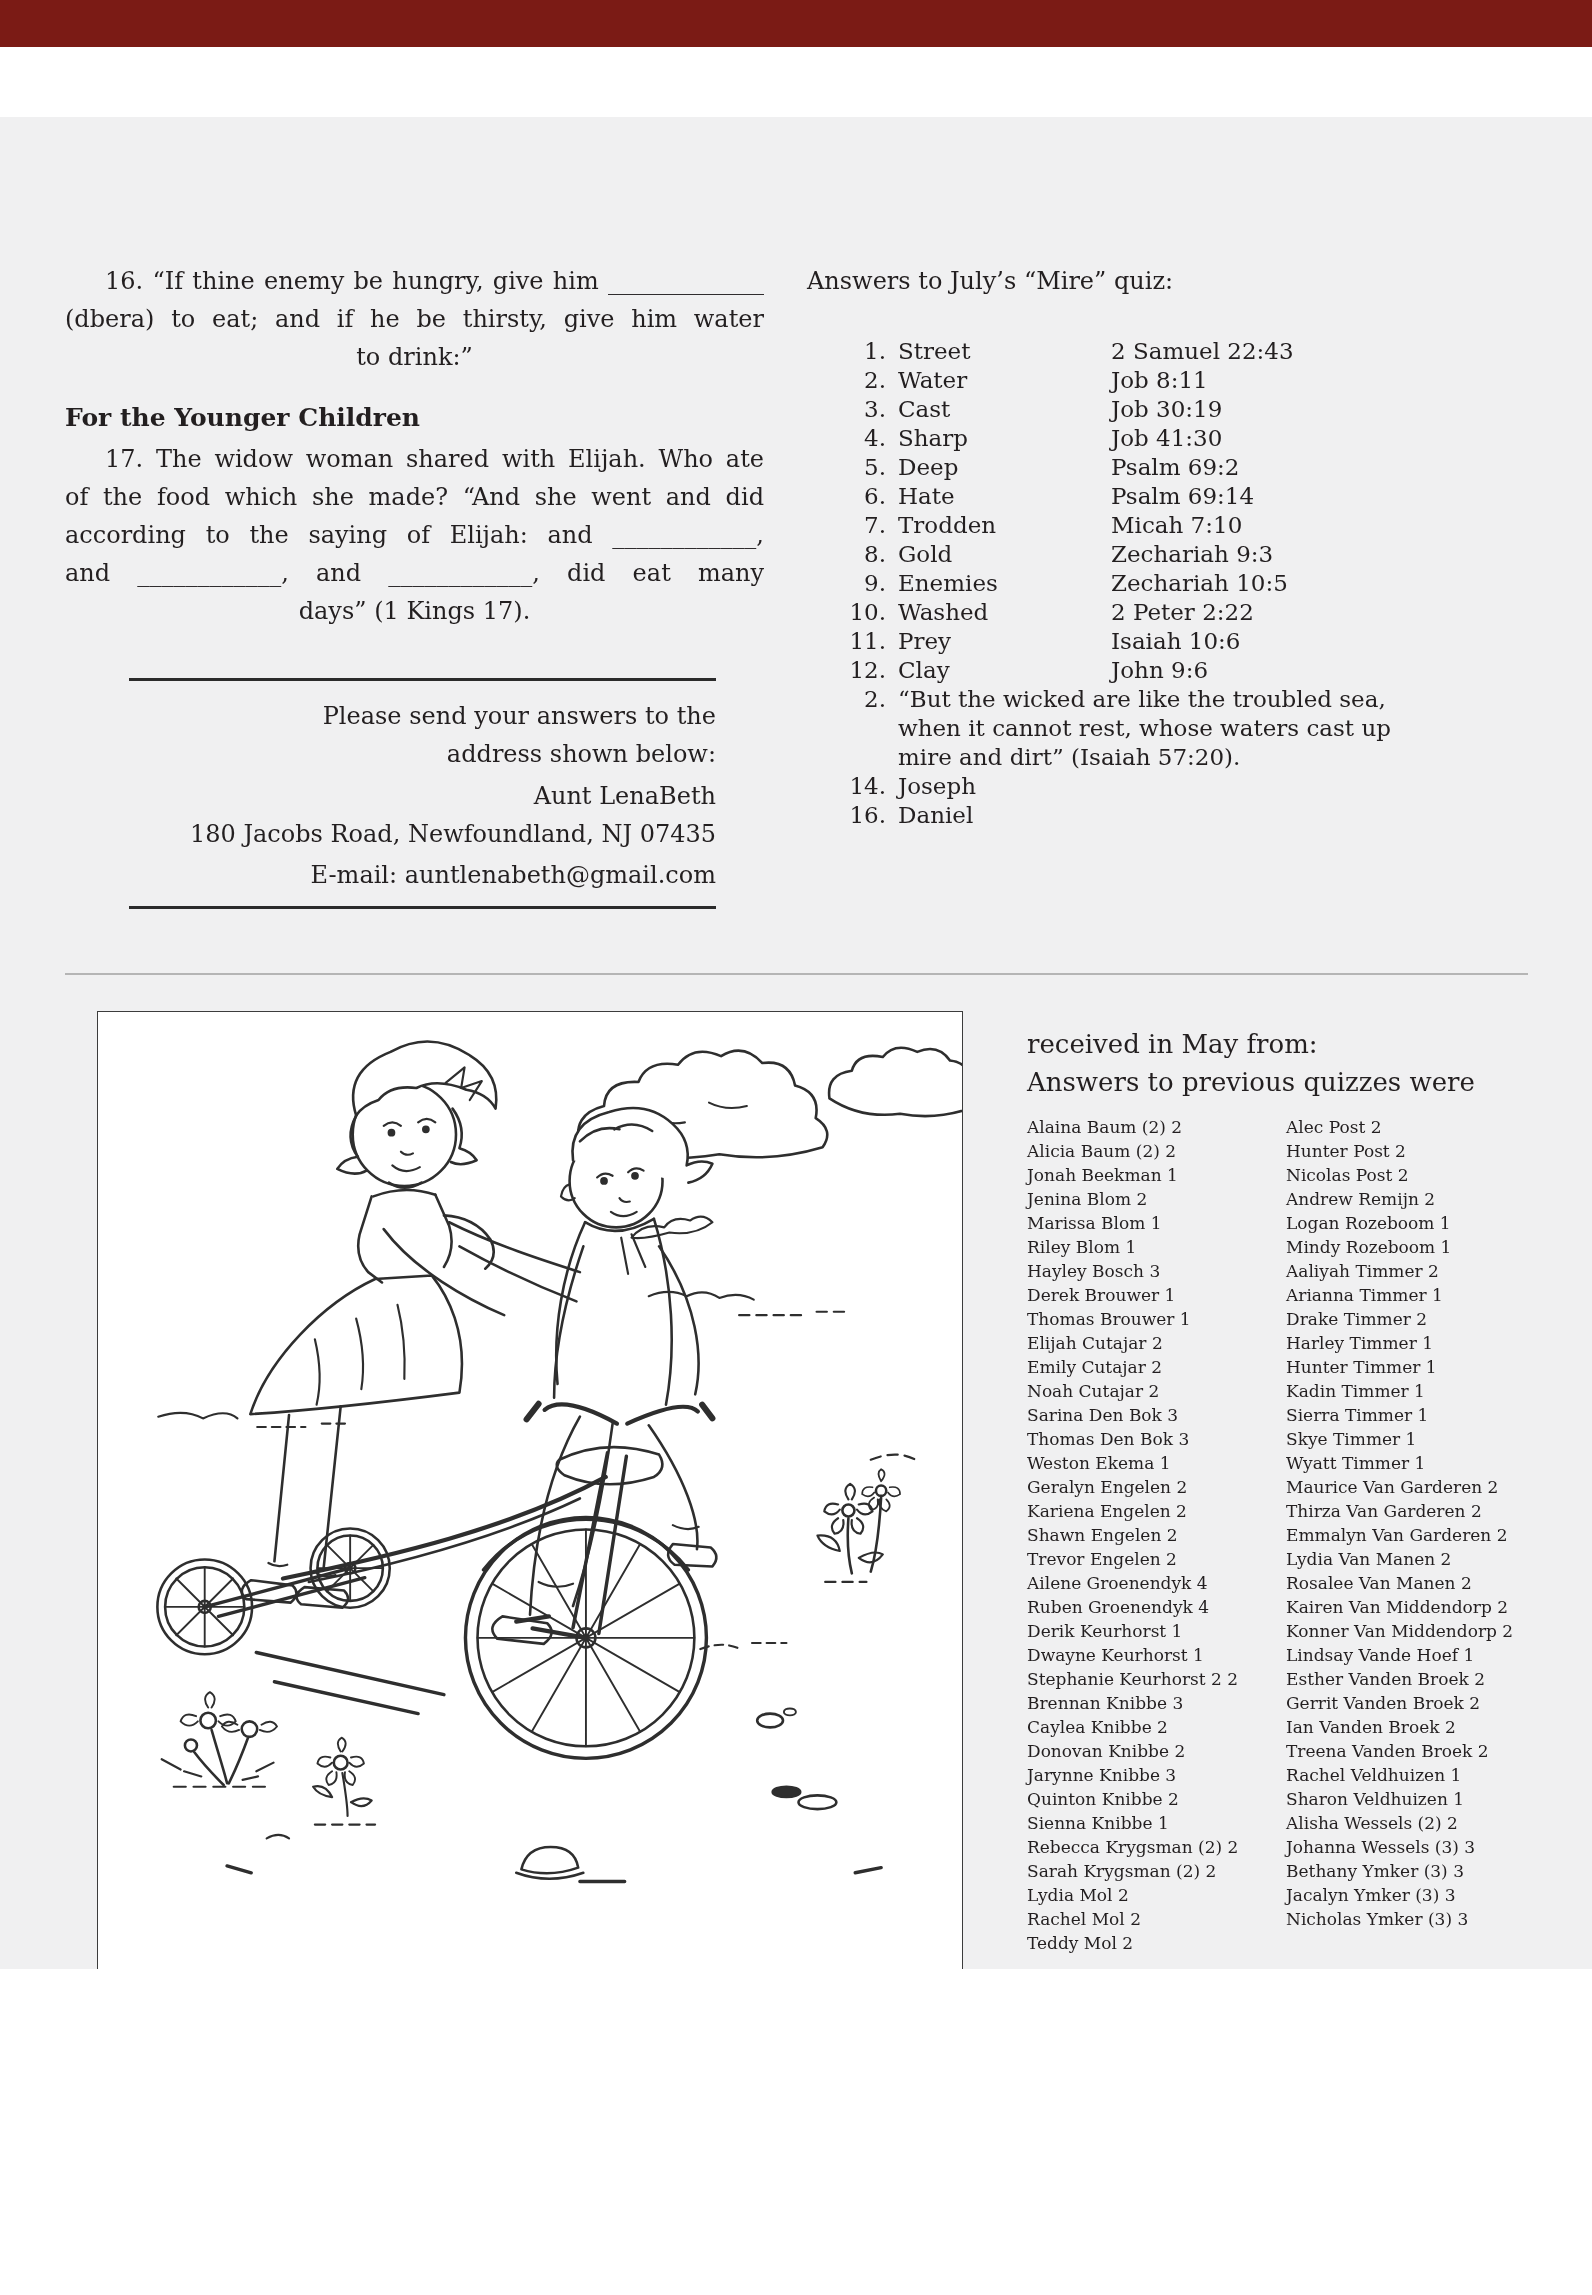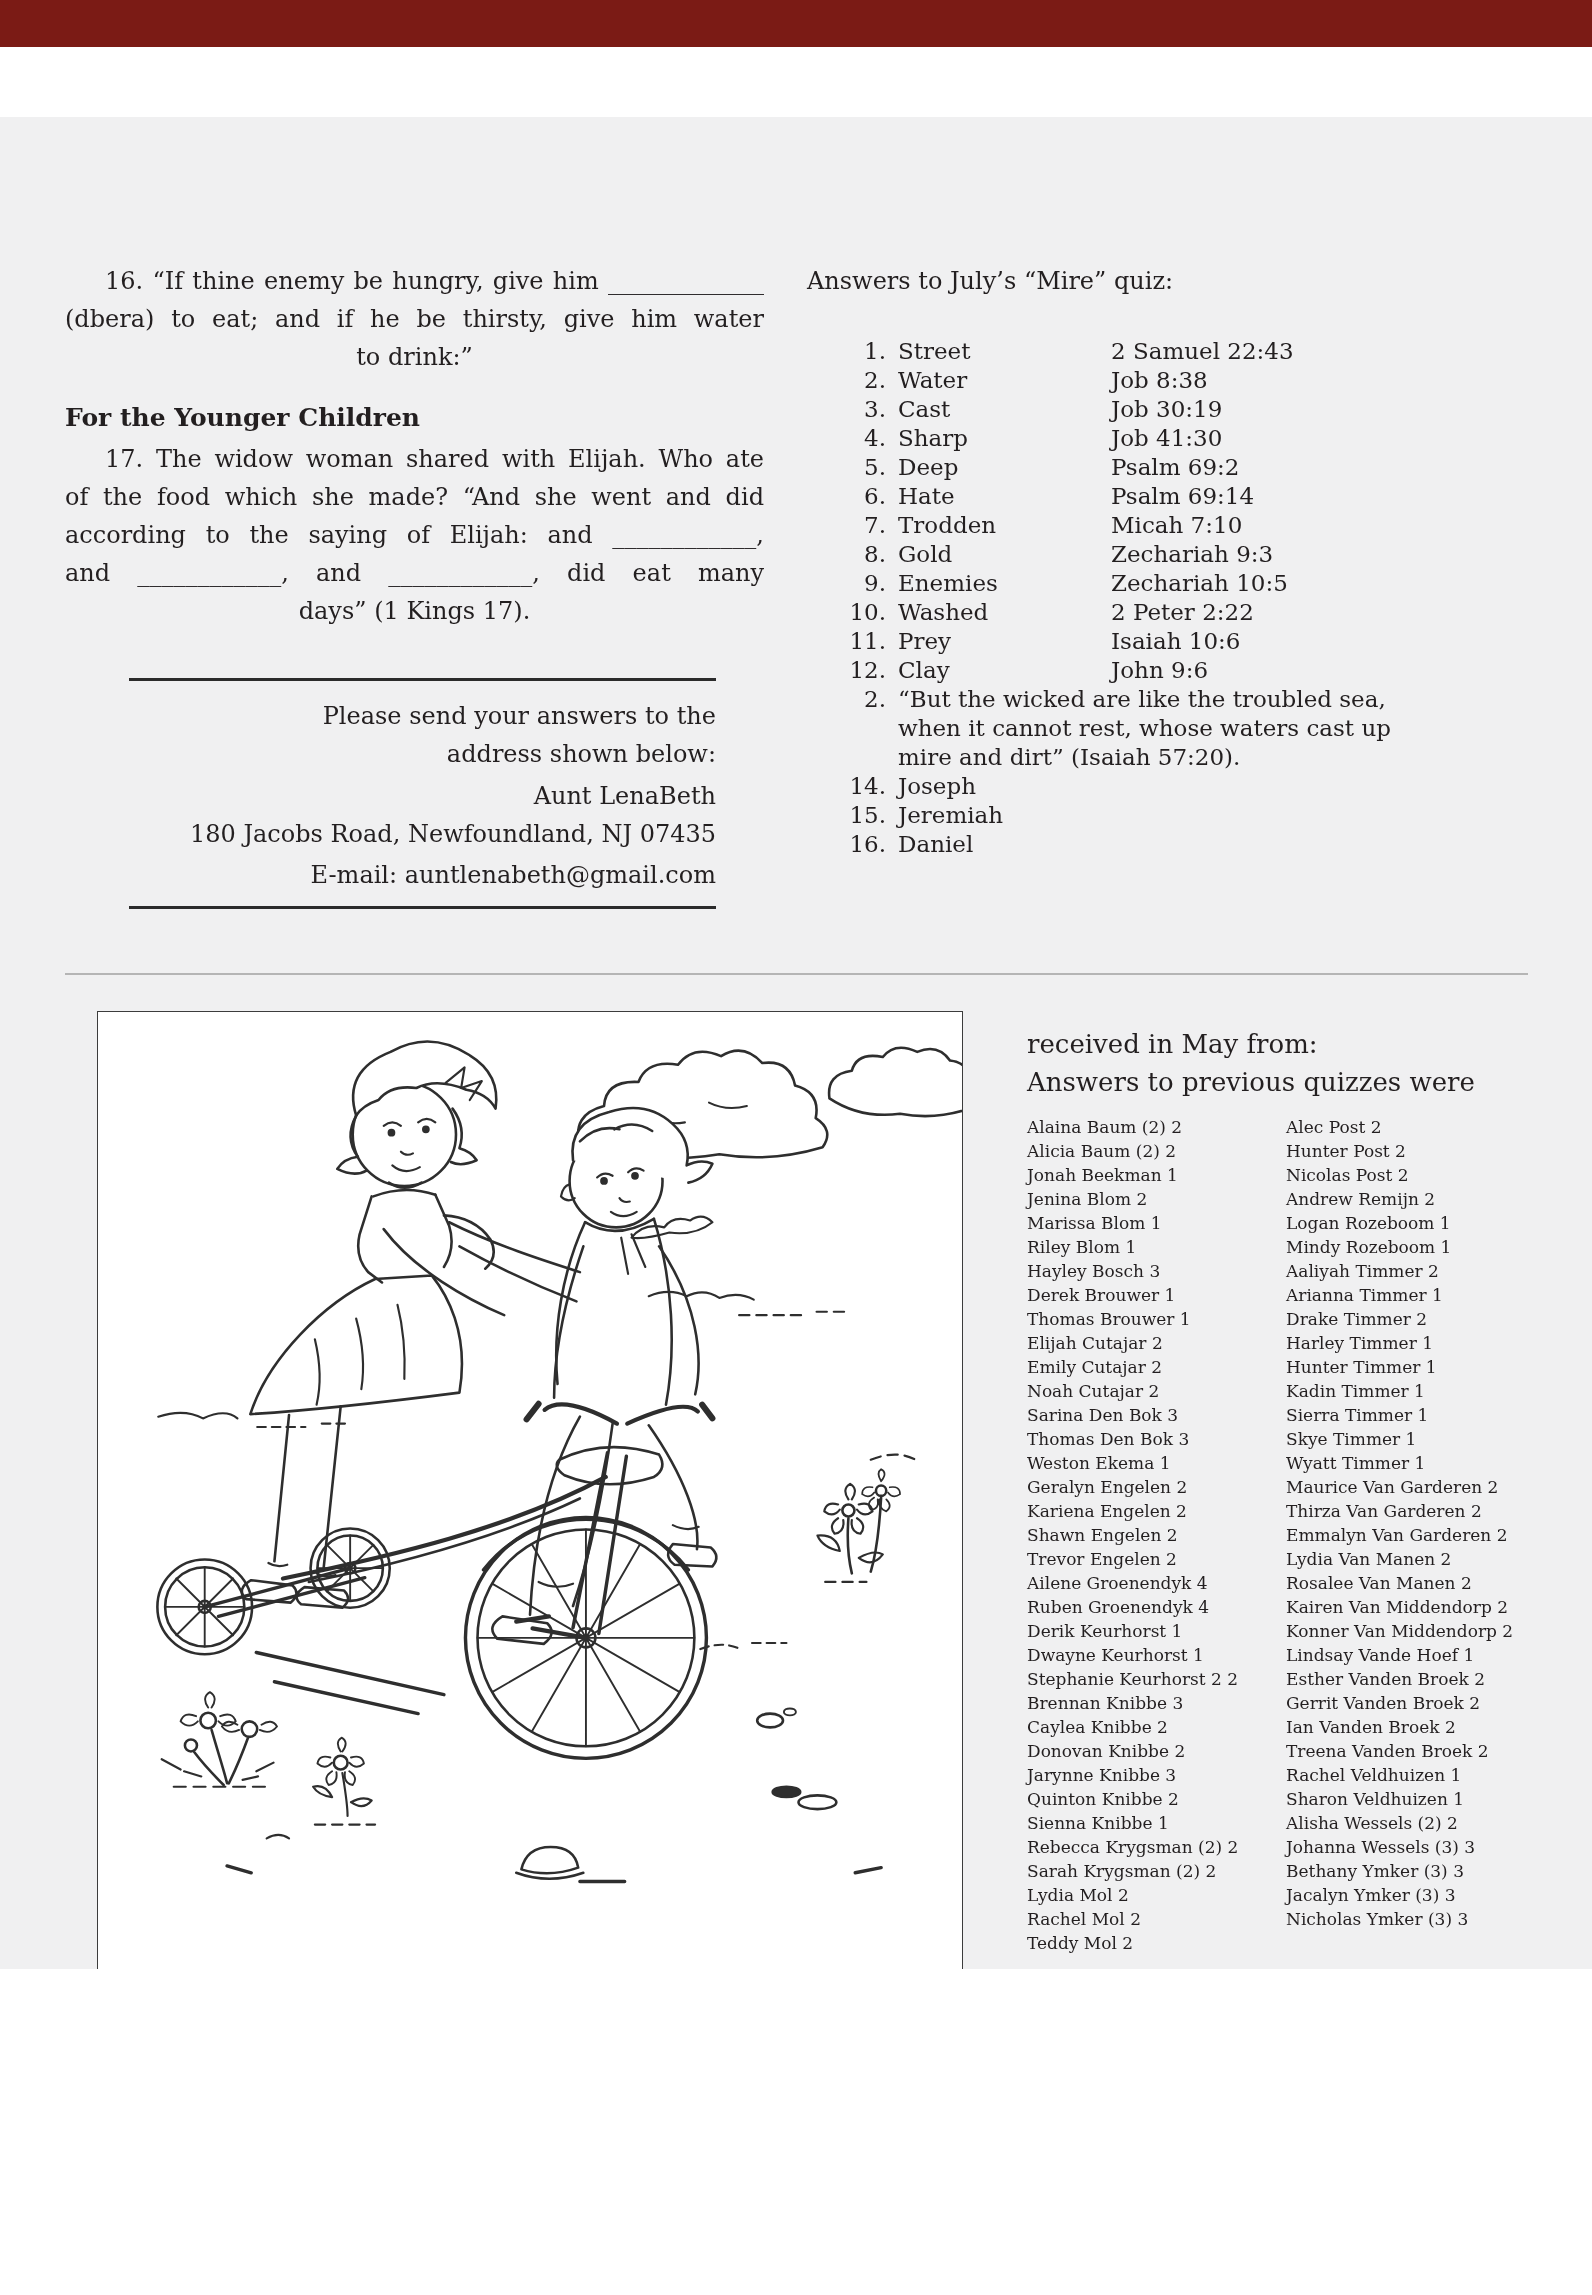--- a/index.html
+++ b/index.html
@@ -91,21 +91,21 @@
 
         <div class="qrow">
           <span class="qnum">1.</span>
           <span class="qans">Street</span>
           <span class="qref">2 Samuel 22:43</span>
         </div>
 
         <div class="qrow">
           <span class="qnum">2.</span>
           <span class="qans">Water</span>
-          <span class="qref">Job 8:38</span>
+          <span class="qref">Job 8:11</span>
         </div>
 
         <div class="qrow">
           <span class="qnum">3.</span>
           <span class="qans">Cast</span>
           <span class="qref">Job 30:19</span>
         </div>
 
         <div class="qrow">
           <span class="qnum">4.</span>
@@ -166,24 +166,20 @@
         <div class="qlong">
           <span class="qnum">2.</span>
           <span class="qlines"><div>“But the wicked are like the troubled sea,</div><div>when it cannot rest, whose waters cast up</div><div>mire and dirt” (Isaiah 57:20).</div></span>
         </div>
 
         <div class="qlong">
           <span class="qnum">14.</span>
           <span class="qlines"><div>Joseph</div></span>
         </div>
 
-        <div class="qlong">
-          <span class="qnum">15.</span>
-          <span class="qlines"><div>Jeremiah</div></span>
-        </div>
 
         <div class="qlong">
           <span class="qnum">16.</span>
           <span class="qlines"><div>Daniel</div></span>
         </div>
 
       </div>
   </div>
 
   <div class="separator"></div>

